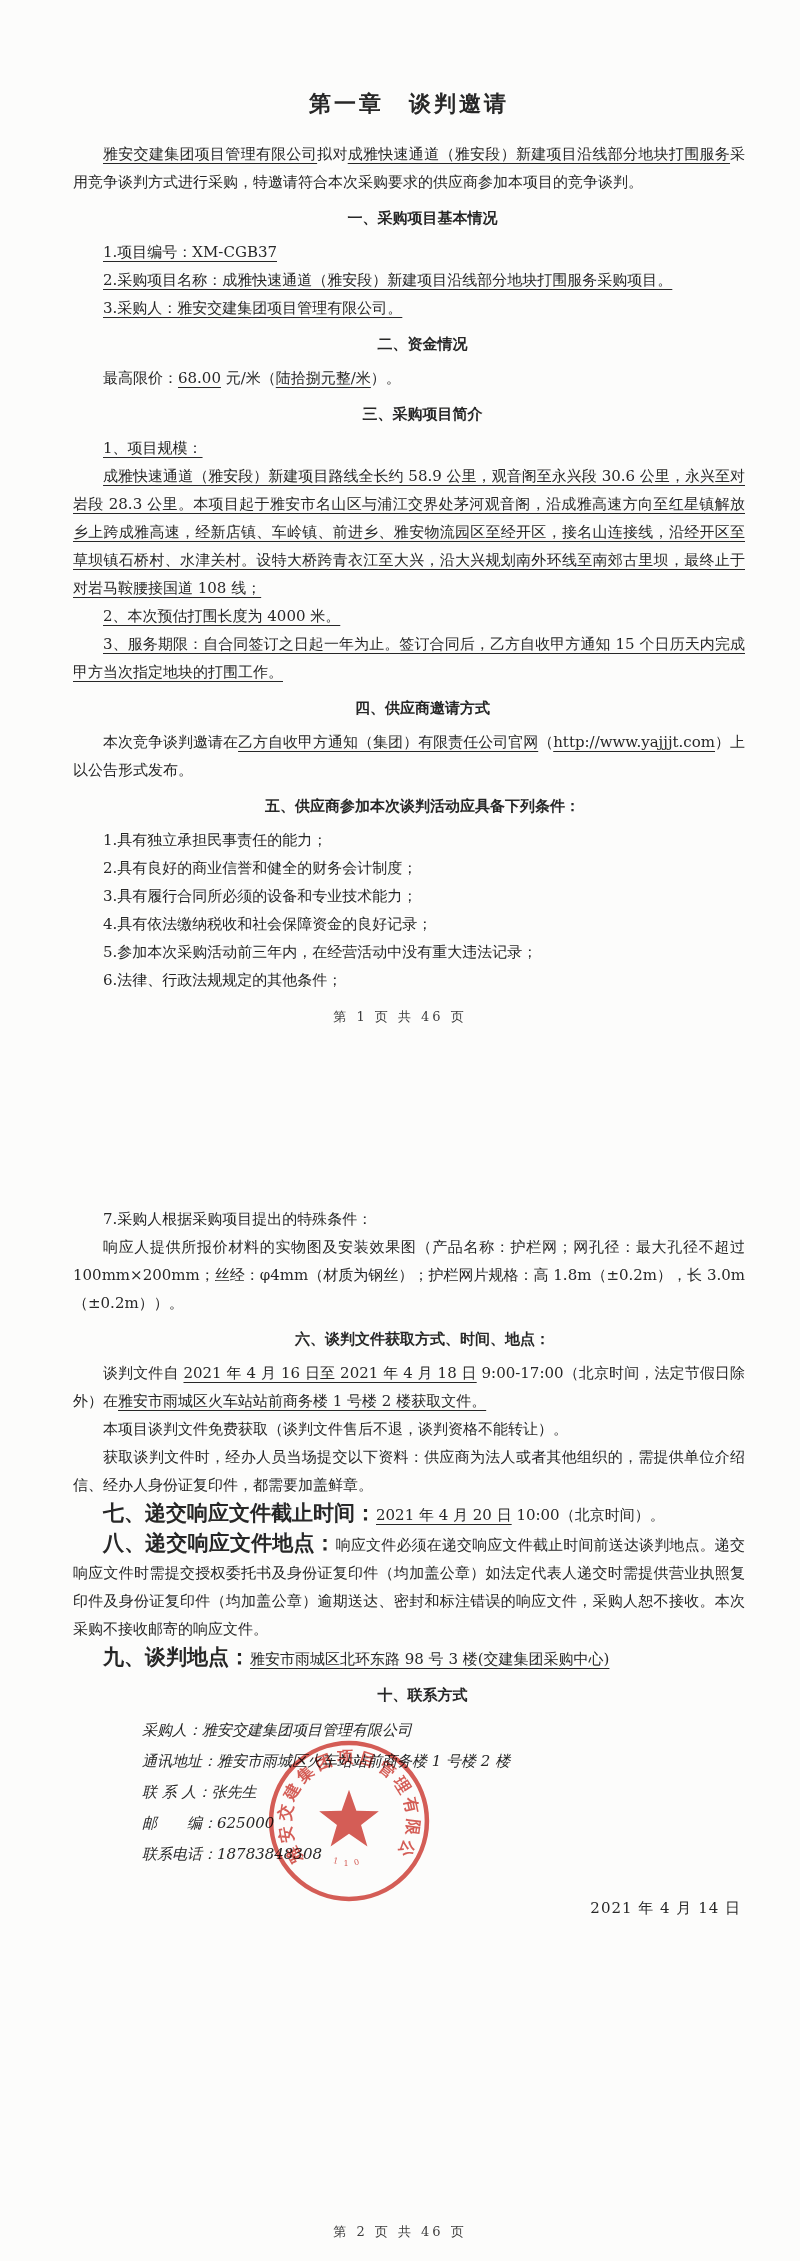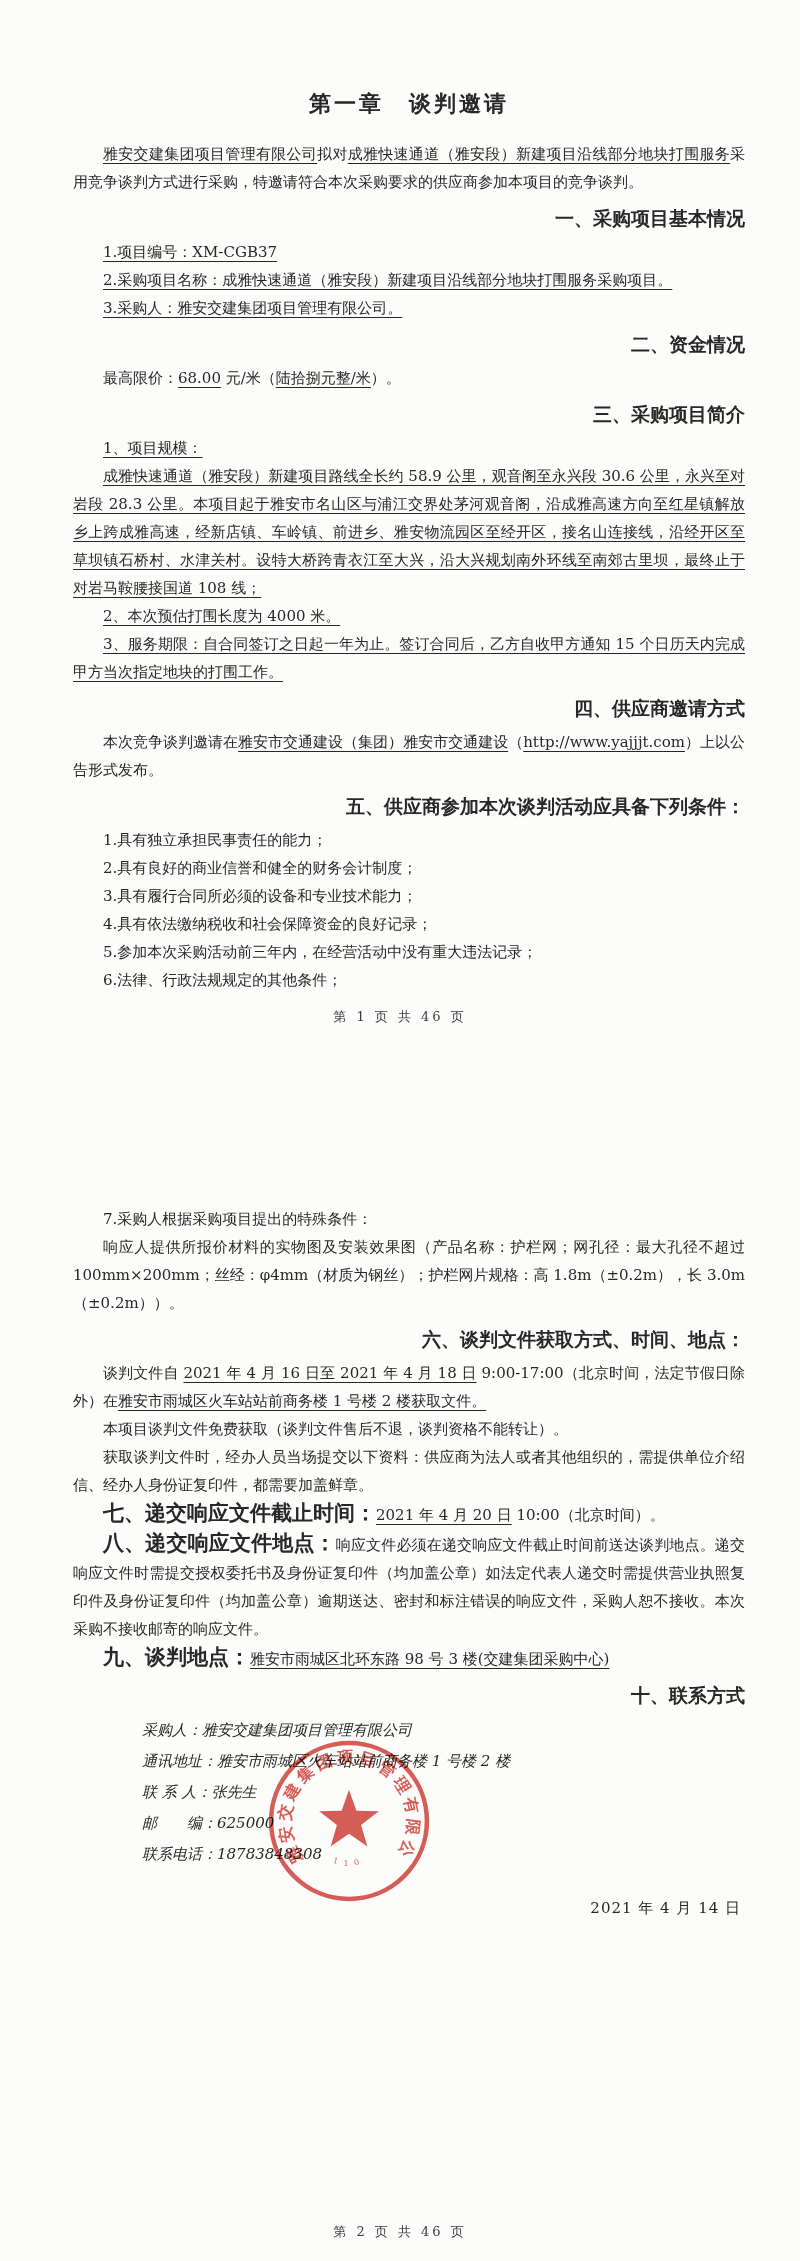--- a/index.html
+++ b/index.html
@@ -18,22 +18,22 @@
   #p1{top:88px;}
   #p2{top:1205px;}
   p{margin:0;}
   .ind{text-indent:2em;}
   .doc-title{
     text-align:center;text-indent:0;
     font-size:22px;font-weight:bold;letter-spacing:3px;
     line-height:30px;margin:0 0 22px 0;
   }
   .sec{
-    font-weight:bold;font-size:19px;line-height:34px;
-    margin:5px 0 3px 0;text-indent:1.8em;text-align:right;
+    font-weight:bold;font-size:15px;line-height:34px;
+    margin:5px 0 3px 0;text-indent:1.8em;text-align:center;
   }
   .u{
     text-decoration:underline;
     text-underline-offset:4px;
     text-decoration-thickness:1px;
   }
   strong{font-weight:bold;font-size:21px;}
   .contact{margin-top:2px;font-style:italic;}
   .contact p{
     text-indent:0;padding-left:4.6em;line-height:31px;text-align:left;
@@ -69,21 +69,21 @@
   <p class="sec">二、资金情况</p>
   <p class="ind"><span>最高限价：</span><span class="u">68.00</span><span> 元/米（</span><span class="u">陆拾捌元整/米</span><span>）。</span></p>
 
   <p class="sec">三、采购项目简介</p>
   <p class="ind"><span class="u">1、项目规模：</span></p>
   <p class="ind"><span class="u">成雅快速通道（雅安段）新建项目路线全长约 58.9 公里，观音阁至永兴段 30.6 公里，永兴至对岩段 28.3 公里。本项目起于雅安市名山区与浦江交界处茅河观音阁，沿成雅高速方向至红星镇解放乡上跨成雅高速，经新店镇、车岭镇、前进乡、雅安物流园区至经开区，接名山连接线，沿经开区至草坝镇石桥村、水津关村。设特大桥跨青衣江至大兴，沿大兴规划南外环线至南郊古里坝，最终止于对岩马鞍腰接国道 108 线；</span></p>
   <p class="ind"><span class="u">2、本次预估打围长度为 4000 米。</span></p>
   <p class="ind"><span class="u">3、服务期限：自合同签订之日起一年为止。签订合同后，乙方自收甲方通知 15 个日历天内完成甲方当次指定地块的打围工作。</span></p>
 
   <p class="sec">四、供应商邀请方式</p>
-  <p class="ind"><span>本次竞争谈判邀请在</span><span class="u">雅安市交通建设（集团）雅安市交通建设</span><span>（</span><span class="u">http://www.yajjjt.com</span><span>）上以公告形式发布。</span></p>
+  <p class="ind"><span>本次竞争谈判邀请在</span><span class="u">乙方自收甲方通知（集团）有限责任公司官网</span><span>（</span><span class="u">http://www.yajjjt.com</span><span>）上以公告形式发布。</span></p>
 
   <p class="sec">五、供应商参加本次谈判活动应具备下列条件：</p>
   <p class="ind">1.具有独立承担民事责任的能力；</p>
   <p class="ind">2.具有良好的商业信誉和健全的财务会计制度；</p>
   <p class="ind">3.具有履行合同所必须的设备和专业技术能力；</p>
   <p class="ind">4.具有依法缴纳税收和社会保障资金的良好记录；</p>
   <p class="ind">5.参加本次采购活动前三年内，在经营活动中没有重大违法记录；</p>
   <p class="ind">6.法律、行政法规规定的其他条件；</p>
 </div>
 

